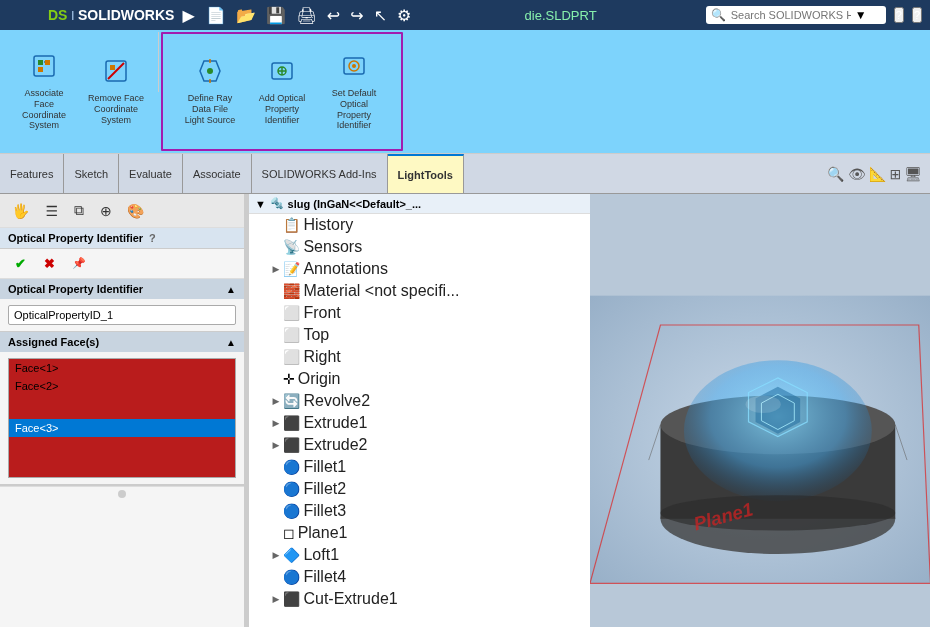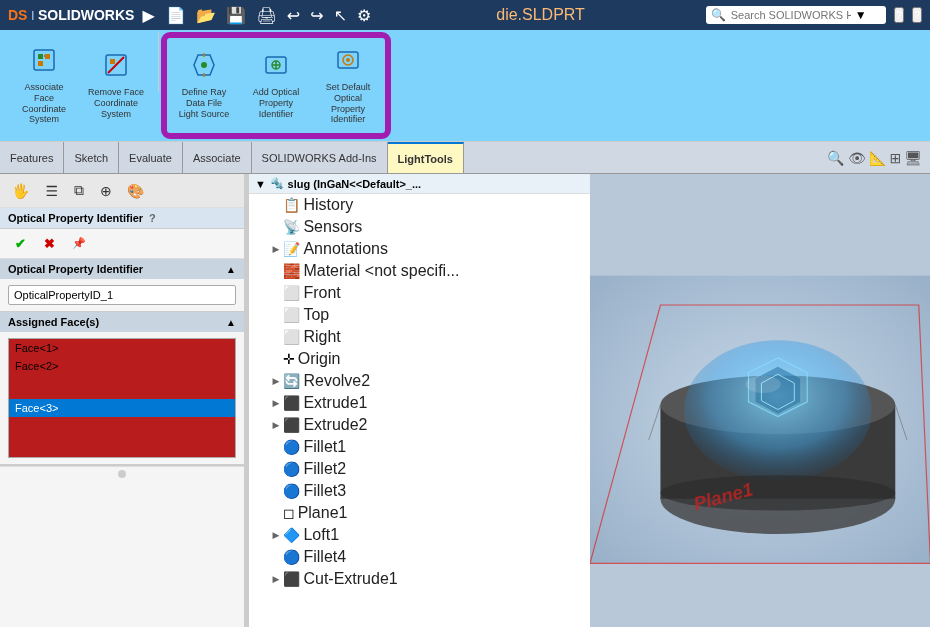--- a/index.html
+++ b/index.html
@@ -1,42 +1,42 @@
 <!DOCTYPE html>
 <html><head>
   <meta charset="utf-8">
   <style>
     * { margin: 0; padding: 0; box-sizing: border-box; }
     body { font-family: Arial, sans-serif; font-size: 12px; background: #f0f0f0; width: 930px; height: 627px; overflow: hidden; }
 
     
     .top-bar { display: flex; align-items: center; background: #1e3a5f; height: 30px; padding: 0 8px; gap: 8px; }
     .solidworks-logo { color: white; font-weight: bold; font-size: 13px; display: flex; align-items: center; gap: 4px; }
-    .logo-ds { color: #f97316; font-weight: bold; font-size: 14px; }
+    .logo-ds { color: #84cc16; font-weight: bold; font-size: 14px; margin-left: 40px; }
     .logo-sw { color: white; font-weight: bold; font-size: 14px; }
     .top-bar-arrow { color: white; font-size: 16px; cursor: pointer; }
     .top-toolbar { display: flex; align-items: center; gap: 2px; }
     .top-btn { background: transparent; border: none; color: white; cursor: pointer; padding: 2px 4px; font-size: 16px; }
     .spacer { flex: 1; }
-    .file-title { color: #fdba74; font-size: 16px; }
+    .file-title { color: #86efac; font-size: 13px; }
     .search-bar { display: flex; align-items: center; background: white; border-radius: 3px; padding: 2px 6px; gap: 4px; width: 180px; }
     .search-bar input { border: none; outline: none; font-size: 11px; width: 120px; }
     .help-btn { color: white; font-size: 11px; cursor: pointer; }
 
     
     .ribbon { background: #7dd3fc; border-bottom: 1px solid #ccc; display: flex; flex-direction: column; }
     .ribbon-content { display: flex; align-items: stretch; padding: 2px 4px; min-height: 80px; }
     .ribbon-group { display: flex; align-items: center; padding: 4px 6px; gap: 4px; position: relative; }
     .ribbon-btn { display: flex; flex-direction: column; align-items: center; justify-content: center; width: 68px; min-height: 68px; cursor: pointer; padding: 4px; border: 1px solid transparent; border-radius: 3px; background: transparent; }
     .ribbon-btn .icon { font-size: 24px; margin-bottom: 2px; }
     .ribbon-btn .label { font-size: 9px; text-align: center; line-height: 1.2; color: #333; word-break: break-word; }
     .ribbon-separator { width: 1px; background: #ccc; height: 60px; margin: 0 2px; }
 
     
-    .tab-bar { display: flex; background: #d0d8e4; border-bottom: 1px solid #999; height: 32px; }
+    .tab-bar { display: flex; background: #d0d8e4; border-bottom: 1px solid #999; height: 40px; }
     .tab { padding: 4px 10px; font-size: 11px; cursor: pointer; border-right: 1px solid #999; color: #333; display: flex; align-items: center; }
     .tab.active { background: #fef9c3; font-weight: bold; border-top: 2px solid #0078d4; }
     .tab-icons { display: flex; align-items: center; gap: 3px; padding: 2px 8px; margin-left: auto; }
     .tab-icon { font-size: 14px; color: #555; cursor: pointer; }
 
     
     .main { display: flex; height: calc(627px - 30px - 82px - 24px); }
 
     
     .left-panel { width: 245px; background: #f5f5f5; border-right: 1px solid #ccc; display: flex; flex-direction: column; }
@@ -78,21 +78,21 @@
 
     
     .splitter { width: 4px; background: #ccc; cursor: col-resize; }
 
     
     .panel-bottom { display: flex; justify-content: center; align-items: center; padding: 3px; border-top: 1px solid #ddd; }
     .panel-bottom-dot { width: 8px; height: 8px; border-radius: 50%; background: #ccc; }
     .icon-blue { color: #1a6ab0; }
 
     
-    .group-highlight { border: 6px solid #a21caf; border-radius: 9px; padding: 3px; }
+    .group-highlight { border: 2px solid #a21caf; border-radius: 1px; padding: 13px; }
   </style>
 </head>
 <body>
 
 <div class="top-bar">
   <div class="solidworks-logo">
     <span class="logo-ds">DS</span>
     <span style="color:#aaccee;font-size:9px;">|</span>
     <span class="logo-sw">SOLIDWORKS</span>
   </div>

